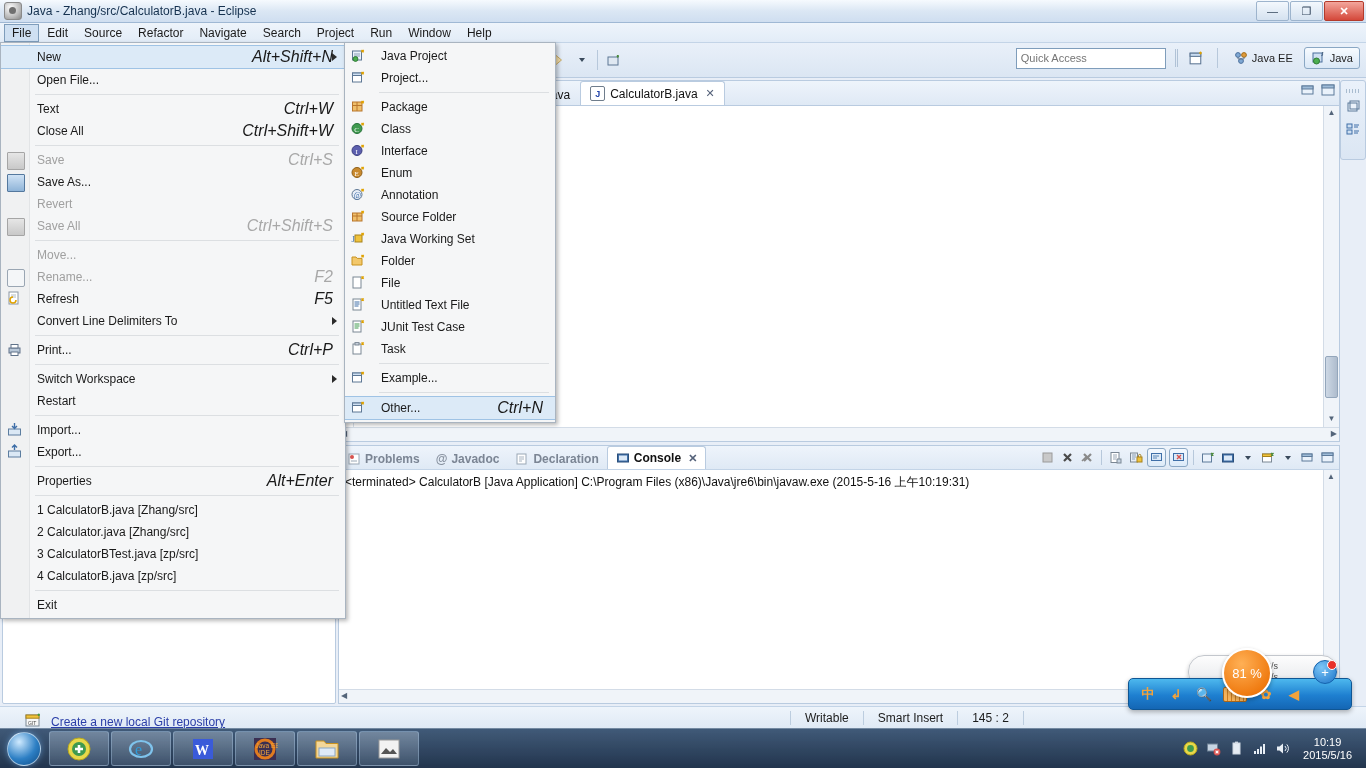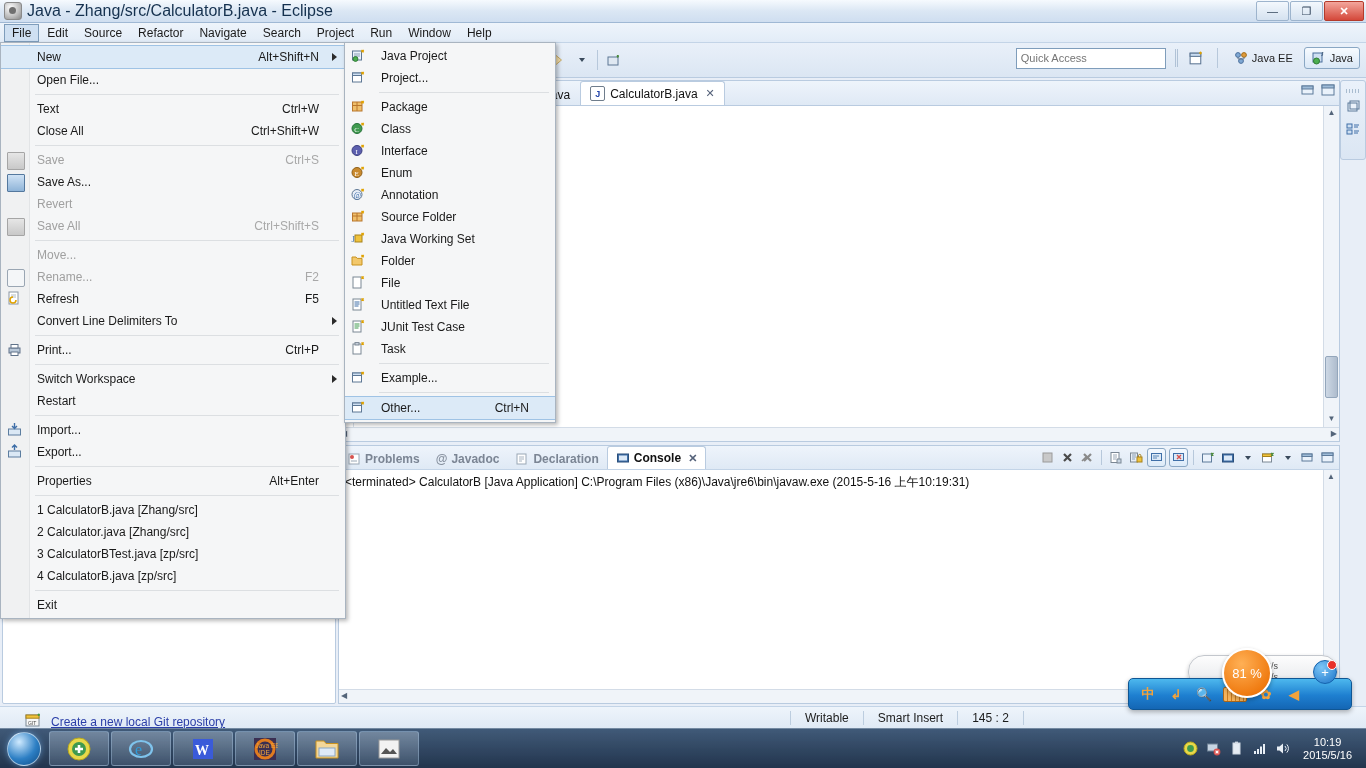--- a/index.html
+++ b/index.html
@@ -20,21 +20,21 @@
     background:#e8eef7;display:flex;flex-direction:column;}
 
   
   .titlebar{height:22px;background:linear-gradient(180deg,#f6fafe,#dbe7f4 50%,#cfdef0);
     border-bottom:1px solid #9fb8d4;display:flex;align-items:center;position:relative;}
   .tb-icon{width:16px;height:16px;margin:0 5px 0 4px;border-radius:3px;
     background:radial-gradient(circle at 35% 30%,#fdfdfd,#bcbcbc 60%,#888);
     border:1px solid #8a8a8a;position:relative;}
   .tb-icon:after{content:"";position:absolute;left:4px;top:4px;width:7px;height:7px;border-radius:50%;
     background:#6f6f6f;}
-  .tb-title{font-size:16px;color:#15314f;}
+  .tb-title{font-size:12px;color:#15314f;}
   .winbtns{position:absolute;right:2px;top:1px;display:flex;gap:1px;}
   .wb{width:31px;height:18px;border:1px solid #9db4cd;border-radius:2px;
     background:linear-gradient(180deg,#f3f8fd,#d5e2f0);display:flex;align-items:center;justify-content:center;
     font-size:11px;color:#33465c;}
   .wb.close{background:linear-gradient(180deg,#f3a69c,#d4483a);border-color:#b33b2c;color:#fff;font-weight:bold;width:38px;}
 
   
   .menubar{height:19px;background:linear-gradient(180deg,#eef4fb,#e2ecf7);
     border-bottom:1px solid #c3d4e7;display:flex;align-items:center;padding-left:4px;}
   .menubar .mi{padding:2px 8px;font-size:12px;color:#1b1b1b;}
@@ -111,21 +111,21 @@
   .sb-sep{width:1px;height:14px;background:#bccddf;margin:0 10px;}
   .sb-cell{padding:0 4px;}
 
   
   .menu{position:absolute;left:0;top:42px;width:344px;background:#f5f6f7;border:1px solid #a9b4c0;
     box-shadow:2px 2px 4px rgba(0,0,0,.28);padding:2px 0;z-index:40;}
   .menu .gutter{position:absolute;left:0;top:0;bottom:0;width:28px;background:#f0f1f2;border-right:1px solid #e2e4e6;}
   .row{position:relative;height:22px;display:flex;align-items:center;padding-left:36px;font-size:12px;color:#1a1a1a;z-index:2;}
   .row.dis{color:#a0a0a0;}
   .row.hl{background:#dceaf7;border-top:1px solid #9fc3e5;border-bottom:1px solid #9fc3e5;}
-  .row .acc{margin-left:auto;padding-right:26px;font-size:12px;}
+  .row .acc{margin-left:auto;padding-right:12px;font-size:16px;font-style:italic;}
   .row.dis .acc{color:#a8a8a8;}
   .row .sub{position:absolute;right:8px;width:0;height:0;border-top:4px solid transparent;
     border-bottom:4px solid transparent;border-left:5px solid #2b2b2b;}
   .row .ico{position:absolute;left:6px;top:3px;width:16px;height:16px;}
   .sep{height:1px;background:#dcdfe2;margin:3px 6px 3px 34px;}
 
   .submenu{position:absolute;left:344px;top:42px;width:210px;background:#f5f6f7;border:1px solid #a9b4c0;
     box-shadow:2px 2px 4px rgba(0,0,0,.28);padding:2px 0;z-index:41;}
   .ic-save{width:14px;height:14px;background:linear-gradient(180deg,#cfe2f5,#8fb4d8);border:1px solid #54789e;border-radius:1px;}
   .ic-save.dis{background:linear-gradient(180deg,#e6e6e6,#c8c8c8);border-color:#a5a5a5;}

